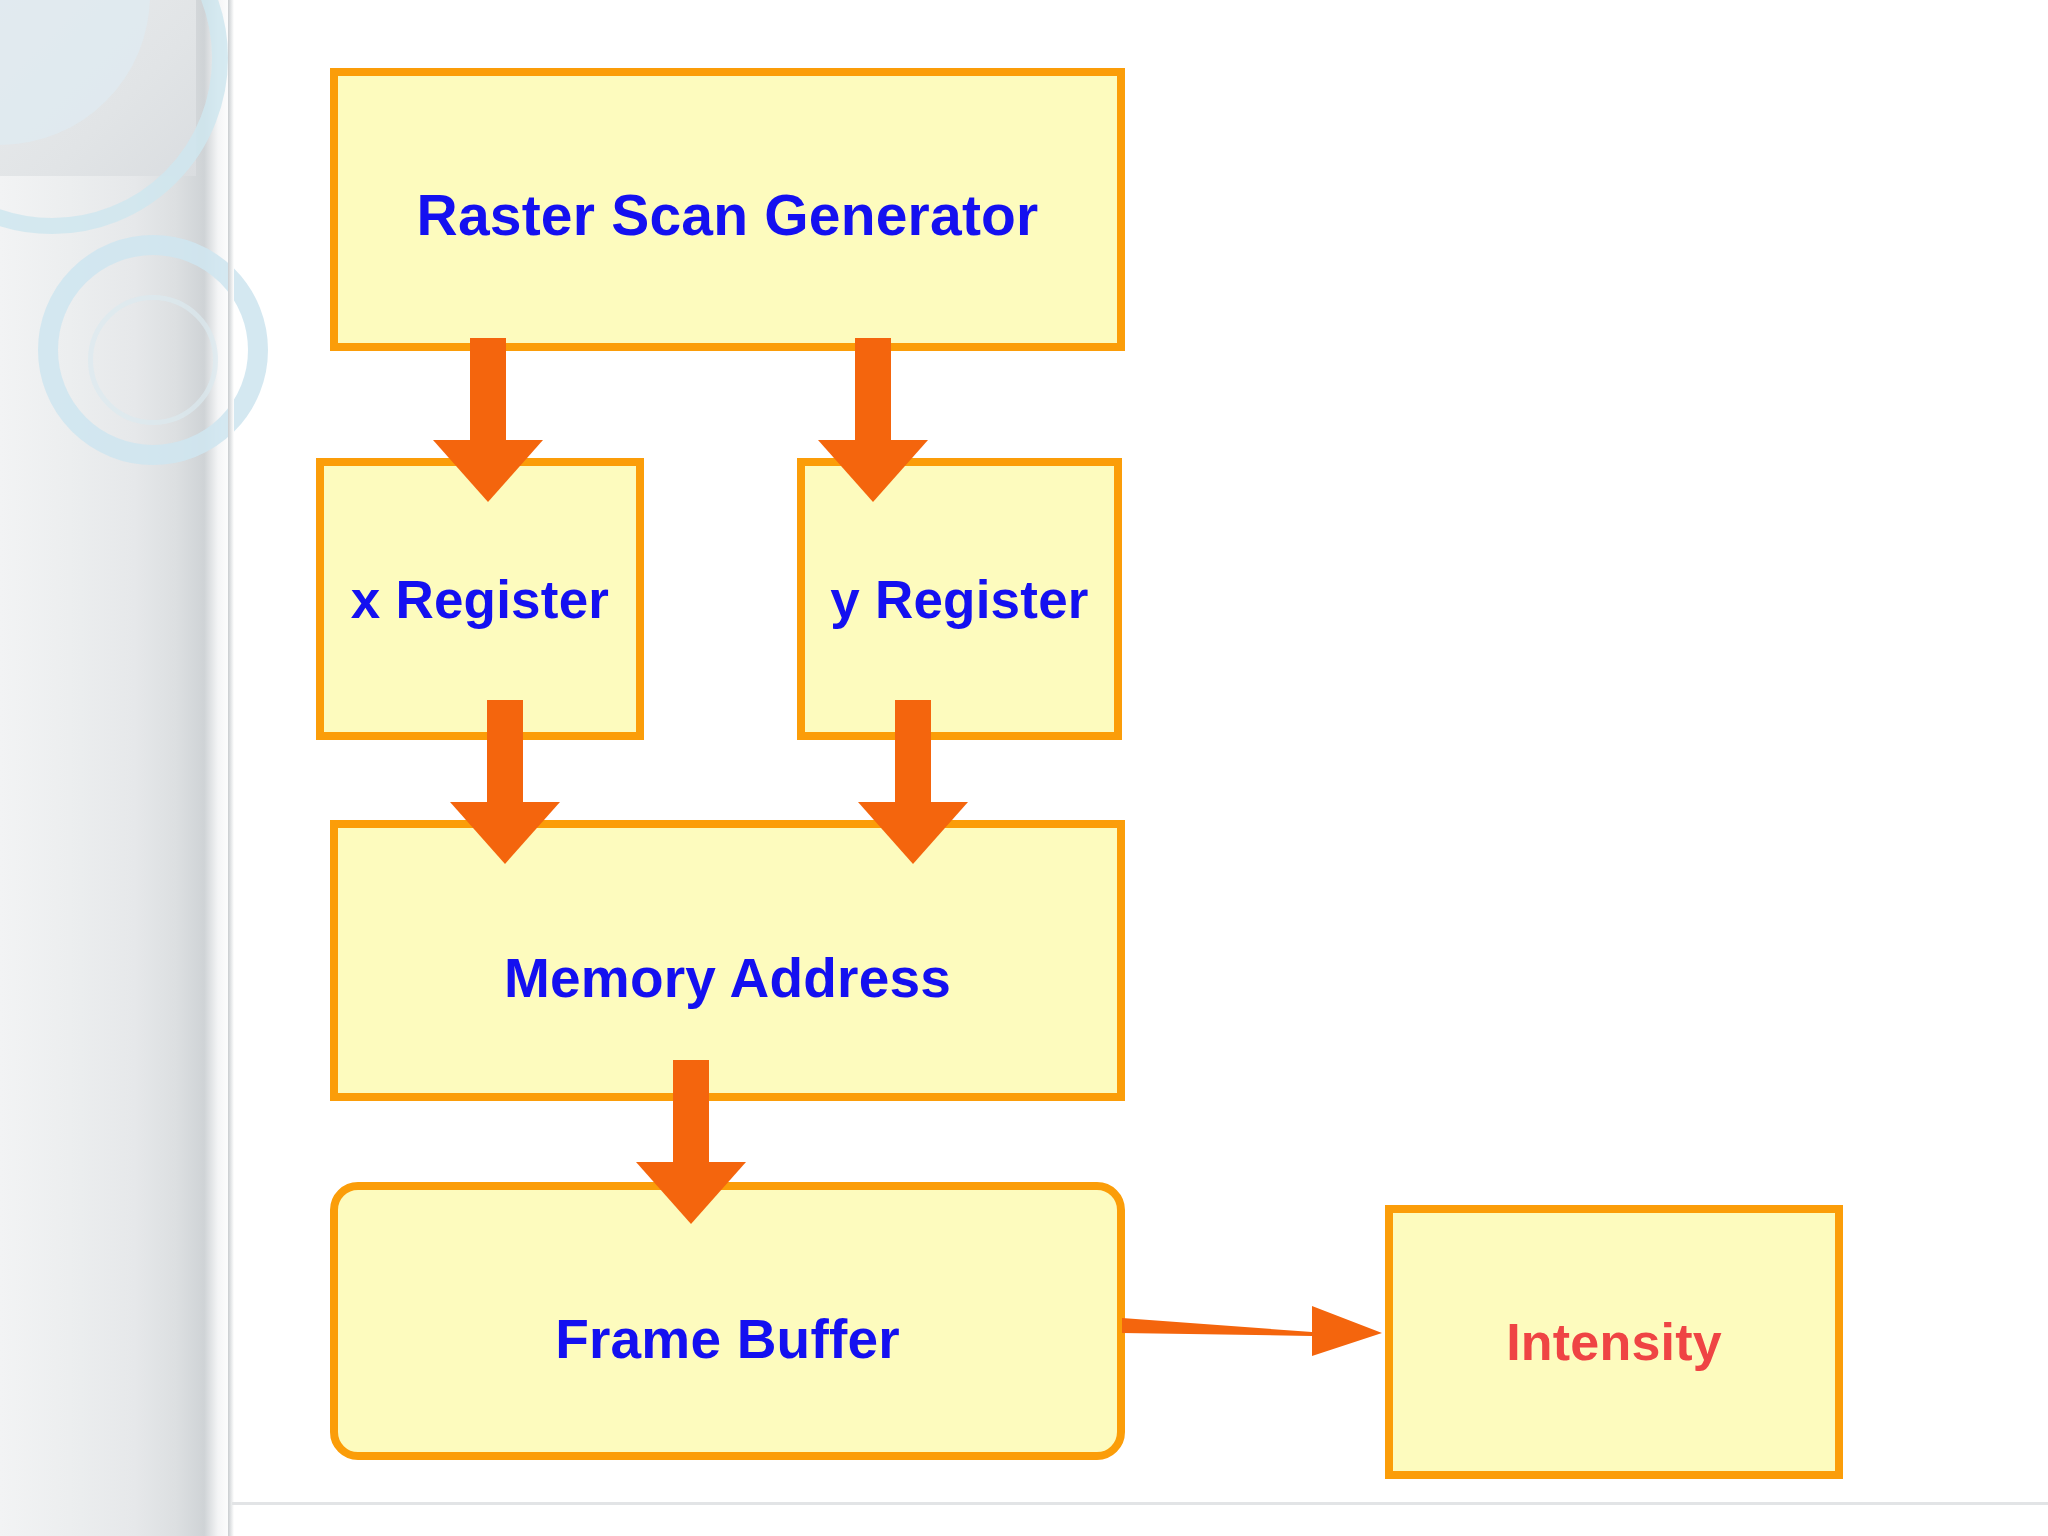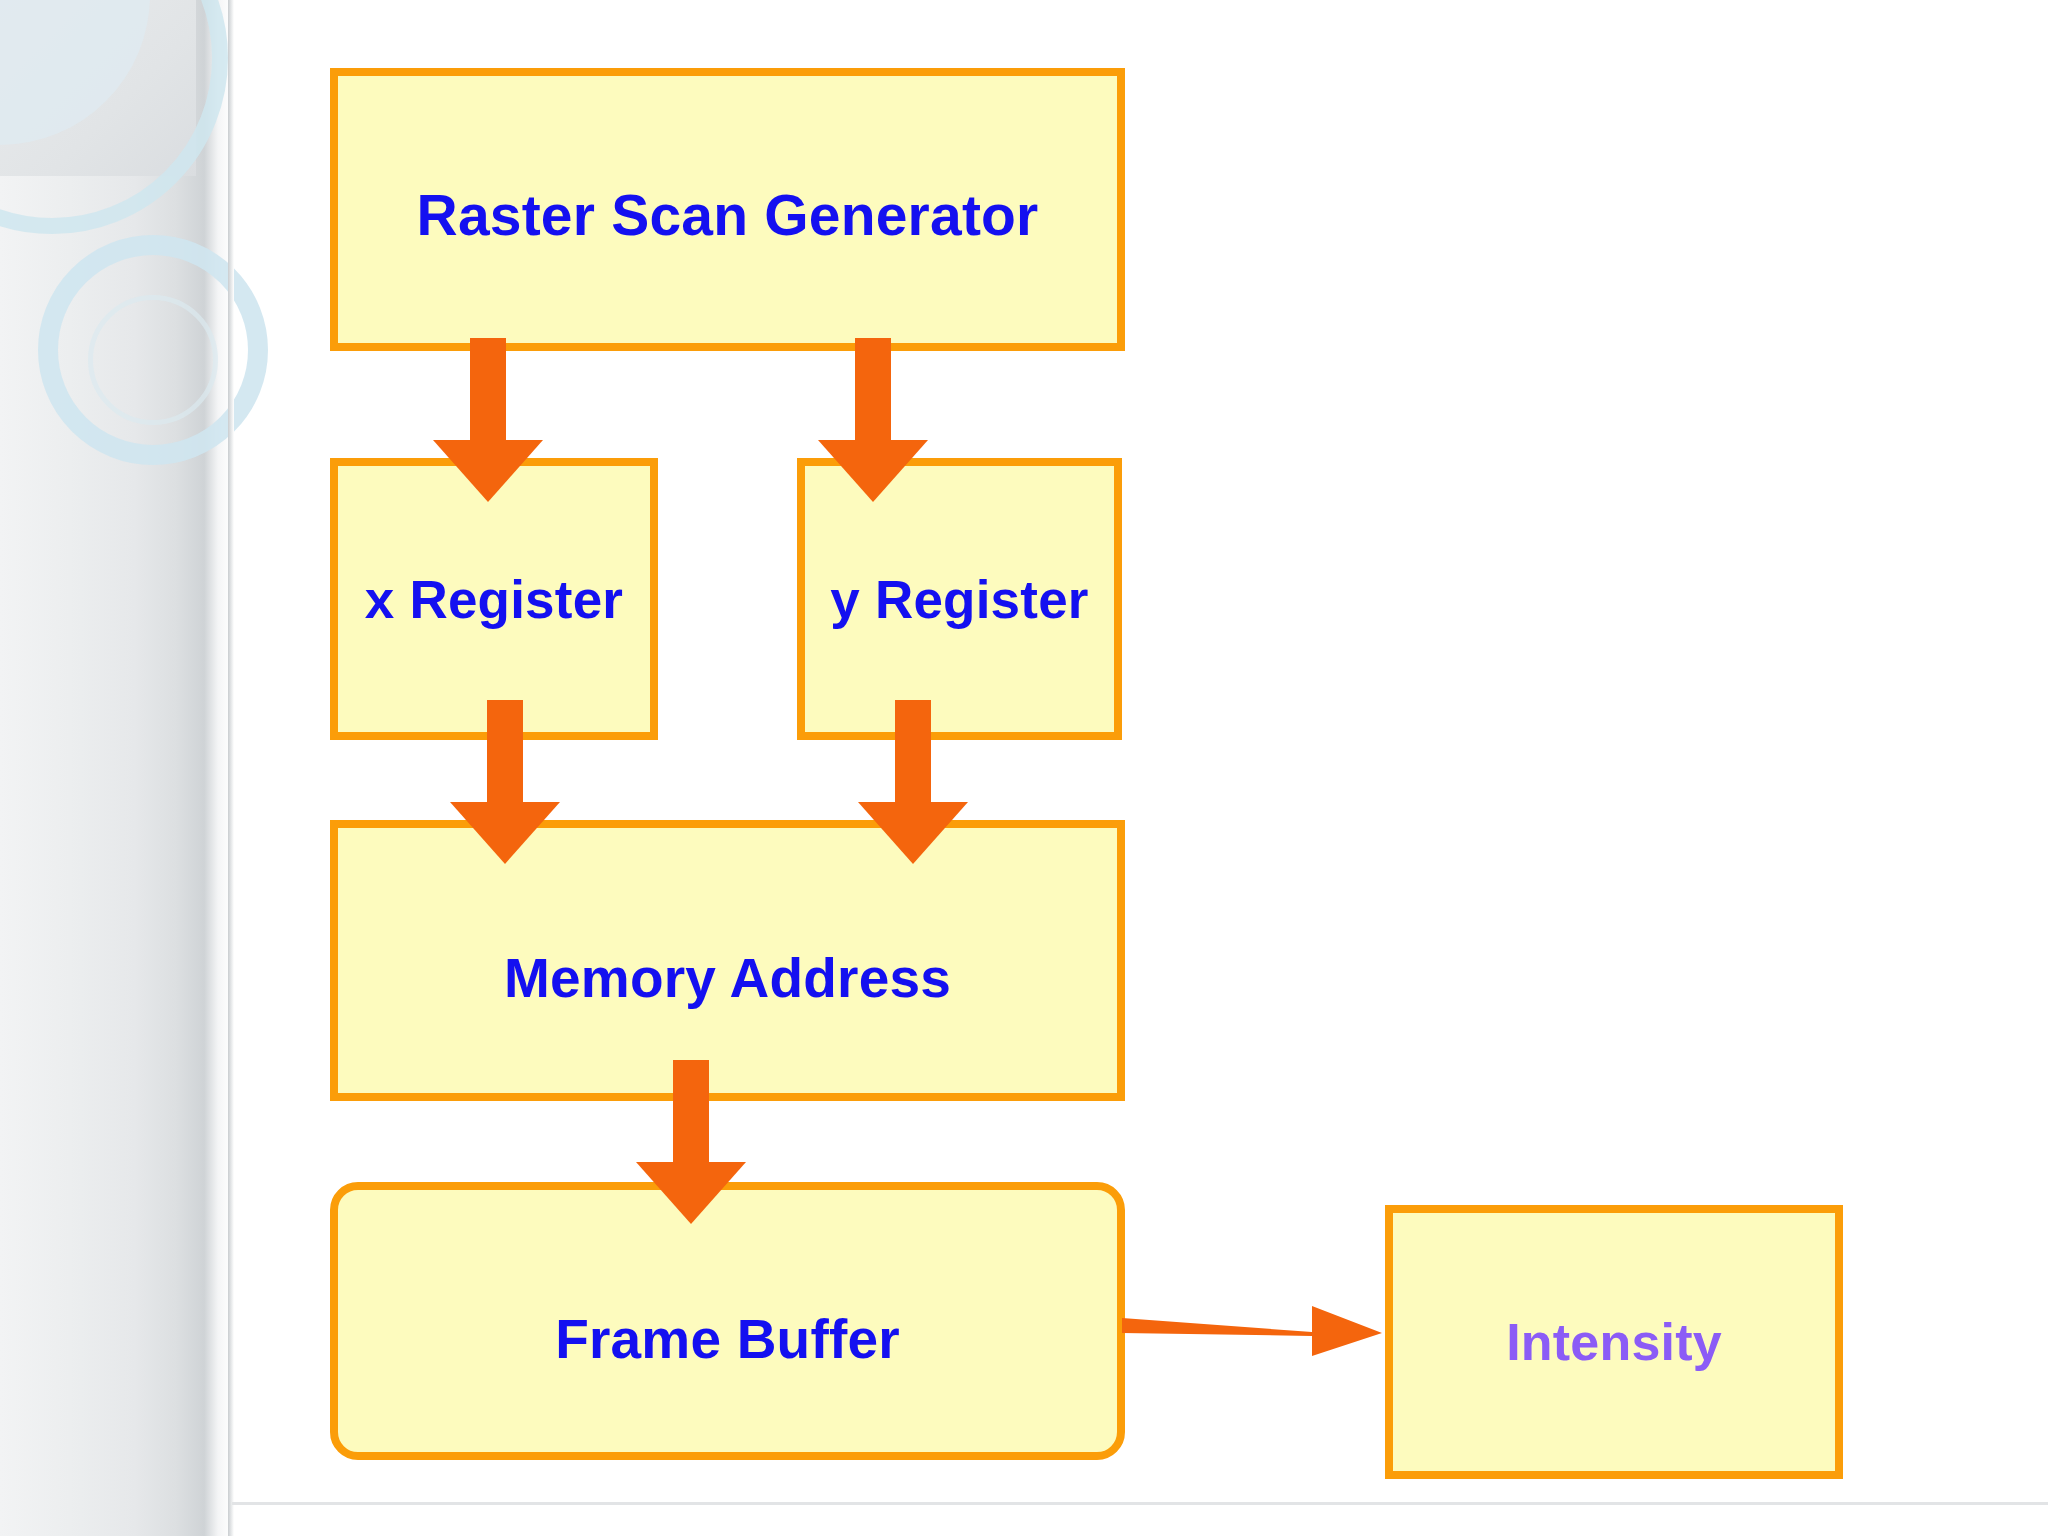--- a/index.html
+++ b/index.html
@@ -116,32 +116,32 @@
   }
   .node-label {
     font-weight: bold;
     color: #1410f0;
     letter-spacing: .2px;
     white-space: nowrap;
     line-height: 1;
   }
 
   #node-raster   { left: 330px;  top: 68px;   width: 795px;  height: 283px; }
-  #node-xreg     { left: 330px;  top: 458px;  width: 328px;  height: 282px; }
+  #node-xreg     { left: 316px;  top: 458px;  width: 328px;  height: 282px; }
   #node-yreg     { left: 762px;  top: 458px;  width: 325px;  height: 282px; margin-left: 35px; }
   #node-memaddr  { left: 330px;  top: 820px;  width: 795px;  height: 281px; text-align: center; }
   #node-framebuf { left: 330px;  top: 1182px; width: 795px;  height: 278px; border-radius: 28px; }
   #node-intensity{ left: 1385px; top: 1205px; width: 458px;  height: 274px; }
 
   #node-raster   .node-label { font-size: 57px; }
   #node-xreg     .node-label { font-size: 53px; }
   #node-yreg     .node-label { font-size: 53px; }
   #node-memaddr  .node-label { font-size: 55px; }
   #node-framebuf .node-label { font-size: 55px; }
-  #node-intensity .node-label { font-size: 52px; color: #8b5cf6; }
+  #node-intensity .node-label { font-size: 52px; color: #ef4444; }
 
   
   #node-raster .node-label   { transform: translateY(6px); }
   #node-memaddr .node-label  { transform: translateY(18px); }
   #node-framebuf .node-label { transform: translateY(18px); }
 
   
   #arrow-layer {
     position: absolute;
     left: 0; top: 0;

